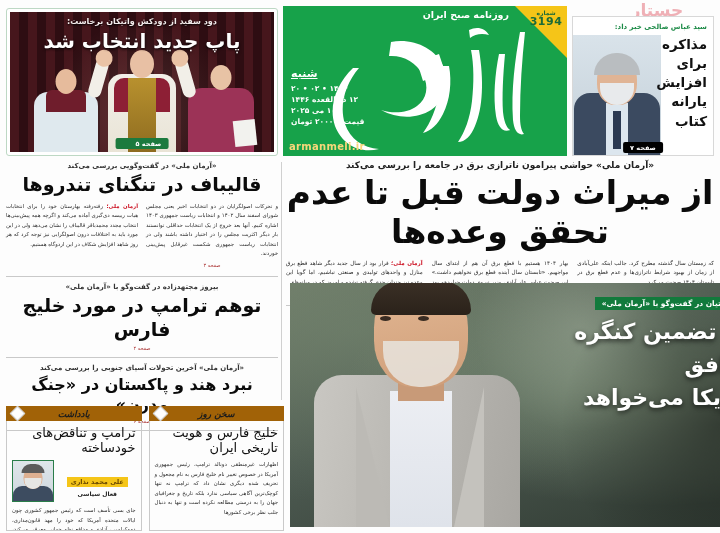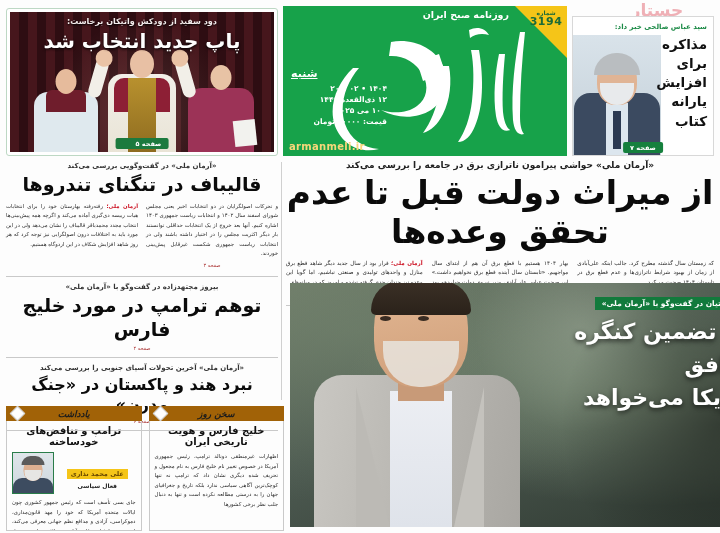--- a/index.html
+++ b/index.html
@@ -62,21 +62,21 @@
 
   .mast-dateblock {
     position: absolute;
     left: 8px; top: 60px;
     width: 96px;
     text-align: left;
     color: #ffffff;
     line-height: 1.5;
   }
   .mast-dateblock .d-day { font-size: 11px; font-weight: 700; text-decoration: underline; }
-  .mast-dateblock .d-l   { font-size: 7.5px; font-weight: 700; white-space: nowrap; margin-left: 45px; }
+  .mast-dateblock .d-l   { font-size: 7.5px; font-weight: 700; white-space: nowrap; }
   .mast-site {
     position: absolute;
     left: 6px; bottom: 4px;
     font-size: 10px;
     font-weight: 700;
     color: #f7d77a;
     letter-spacing: .3px;
     direction: ltr;
   }
 
@@ -240,21 +240,21 @@
     border-radius: 22px 22px 0 0;
     background: #b9bdc0;
   }
   .jostar-photo .sbeard {
     position: absolute; bottom: 50px; left: 50%;
     transform: translateX(-50%);
     width: 34px; height: 22px;
     border-radius: 0 0 18px 18px;
     background: #e8eaec;
   }
-  .jostar-card .pagetag { bottom: 2px; left: 50%; transform: translateX(-50%); background:#15803d; }
+  .jostar-card .pagetag { bottom: 2px; left: 50%; transform: translateX(-50%); background:#000000; }
 
   
   .lead {
     position: absolute;
     left: 286px; top: 160px;
     width: 428px;
   }
   .lead-kicker {
     text-align: center;
     font-size: 9px;
@@ -354,23 +354,22 @@
     transform: rotate(45deg);
   }
   .op-frame {
     border: 1px solid #c9c9c9;
     border-top: none;
     padding: 4px 5px 0 5px;
     height: 110px;
     overflow: hidden;
   }
   .op-title {
-    text-align: center;
-    font-size: 10px;
-    font-weight: 700;
+    font-size: 13px;
+    font-weight: 400;
     color: #111;
     margin-bottom: 5px;
   }
   .op-author {
     display: flex;
     gap: 5px;
     align-items: flex-start;
     margin-bottom: 4px;
   }
   .op-author-txt { flex: 1; text-align: center; padding-top: 9px; }

